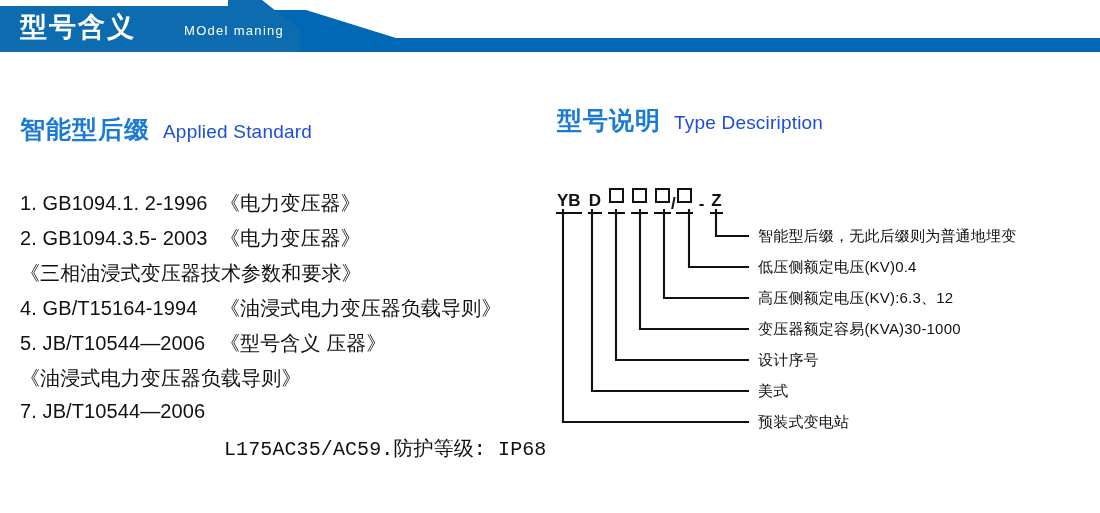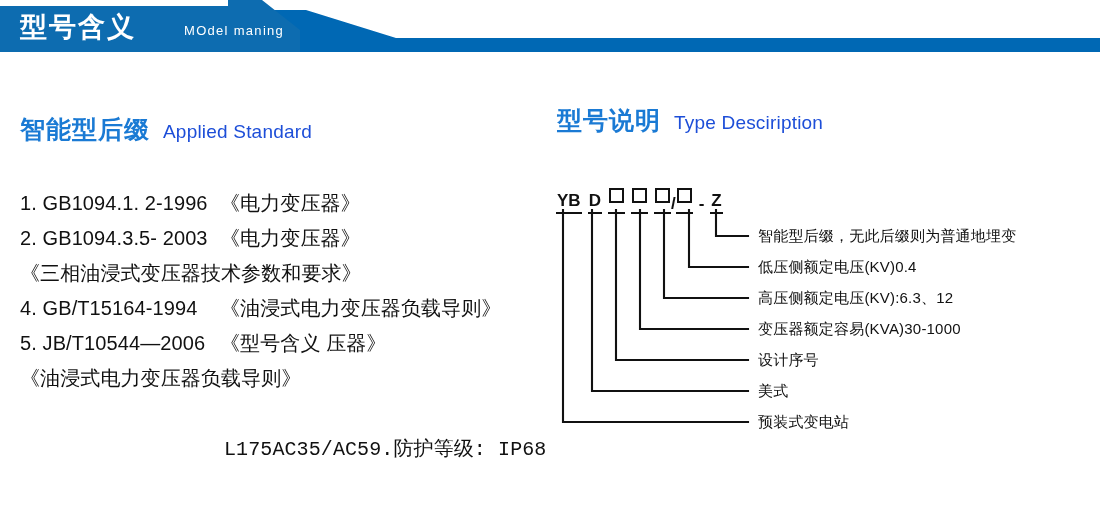--- a/index.html
+++ b/index.html
@@ -221,20 +221,21 @@
     <span class="std-name">《油浸式电力变压器负载导则》</span>
   </div>
   <div class="std-row">
     <span class="std-code">5. JB/T10544—2006</span>
     <span class="std-name">《型号含义 压器》</span>
   </div>
   <div class="std-row">
     <span class="std-name">《油浸式电力变压器负载导则》</span>
   </div>
   <div class="std-row">
+    <span class="std-code">7. JB/T10544—2006</span>
   </div>
   <div class="std-row cont">
     <span class="std-code"></span>
     <span class="std-name">L175AC35/AC59.防护等级: IP68</span>
   </div>
 </div>
 
 <div class="sec-head" id="head-right">
   <span class="cn">型号说明</span><span class="en">Type Desciription</span>
 </div>

